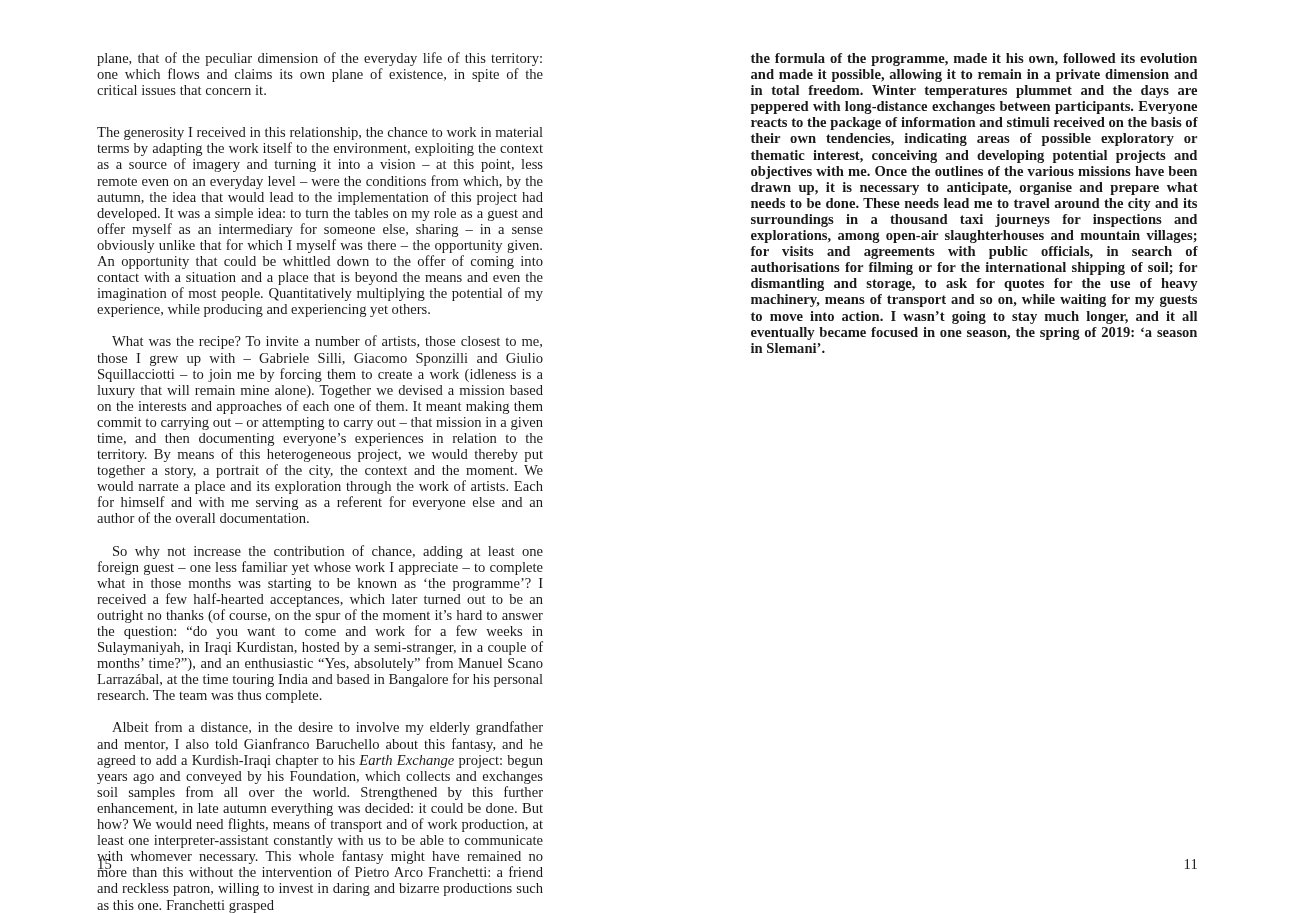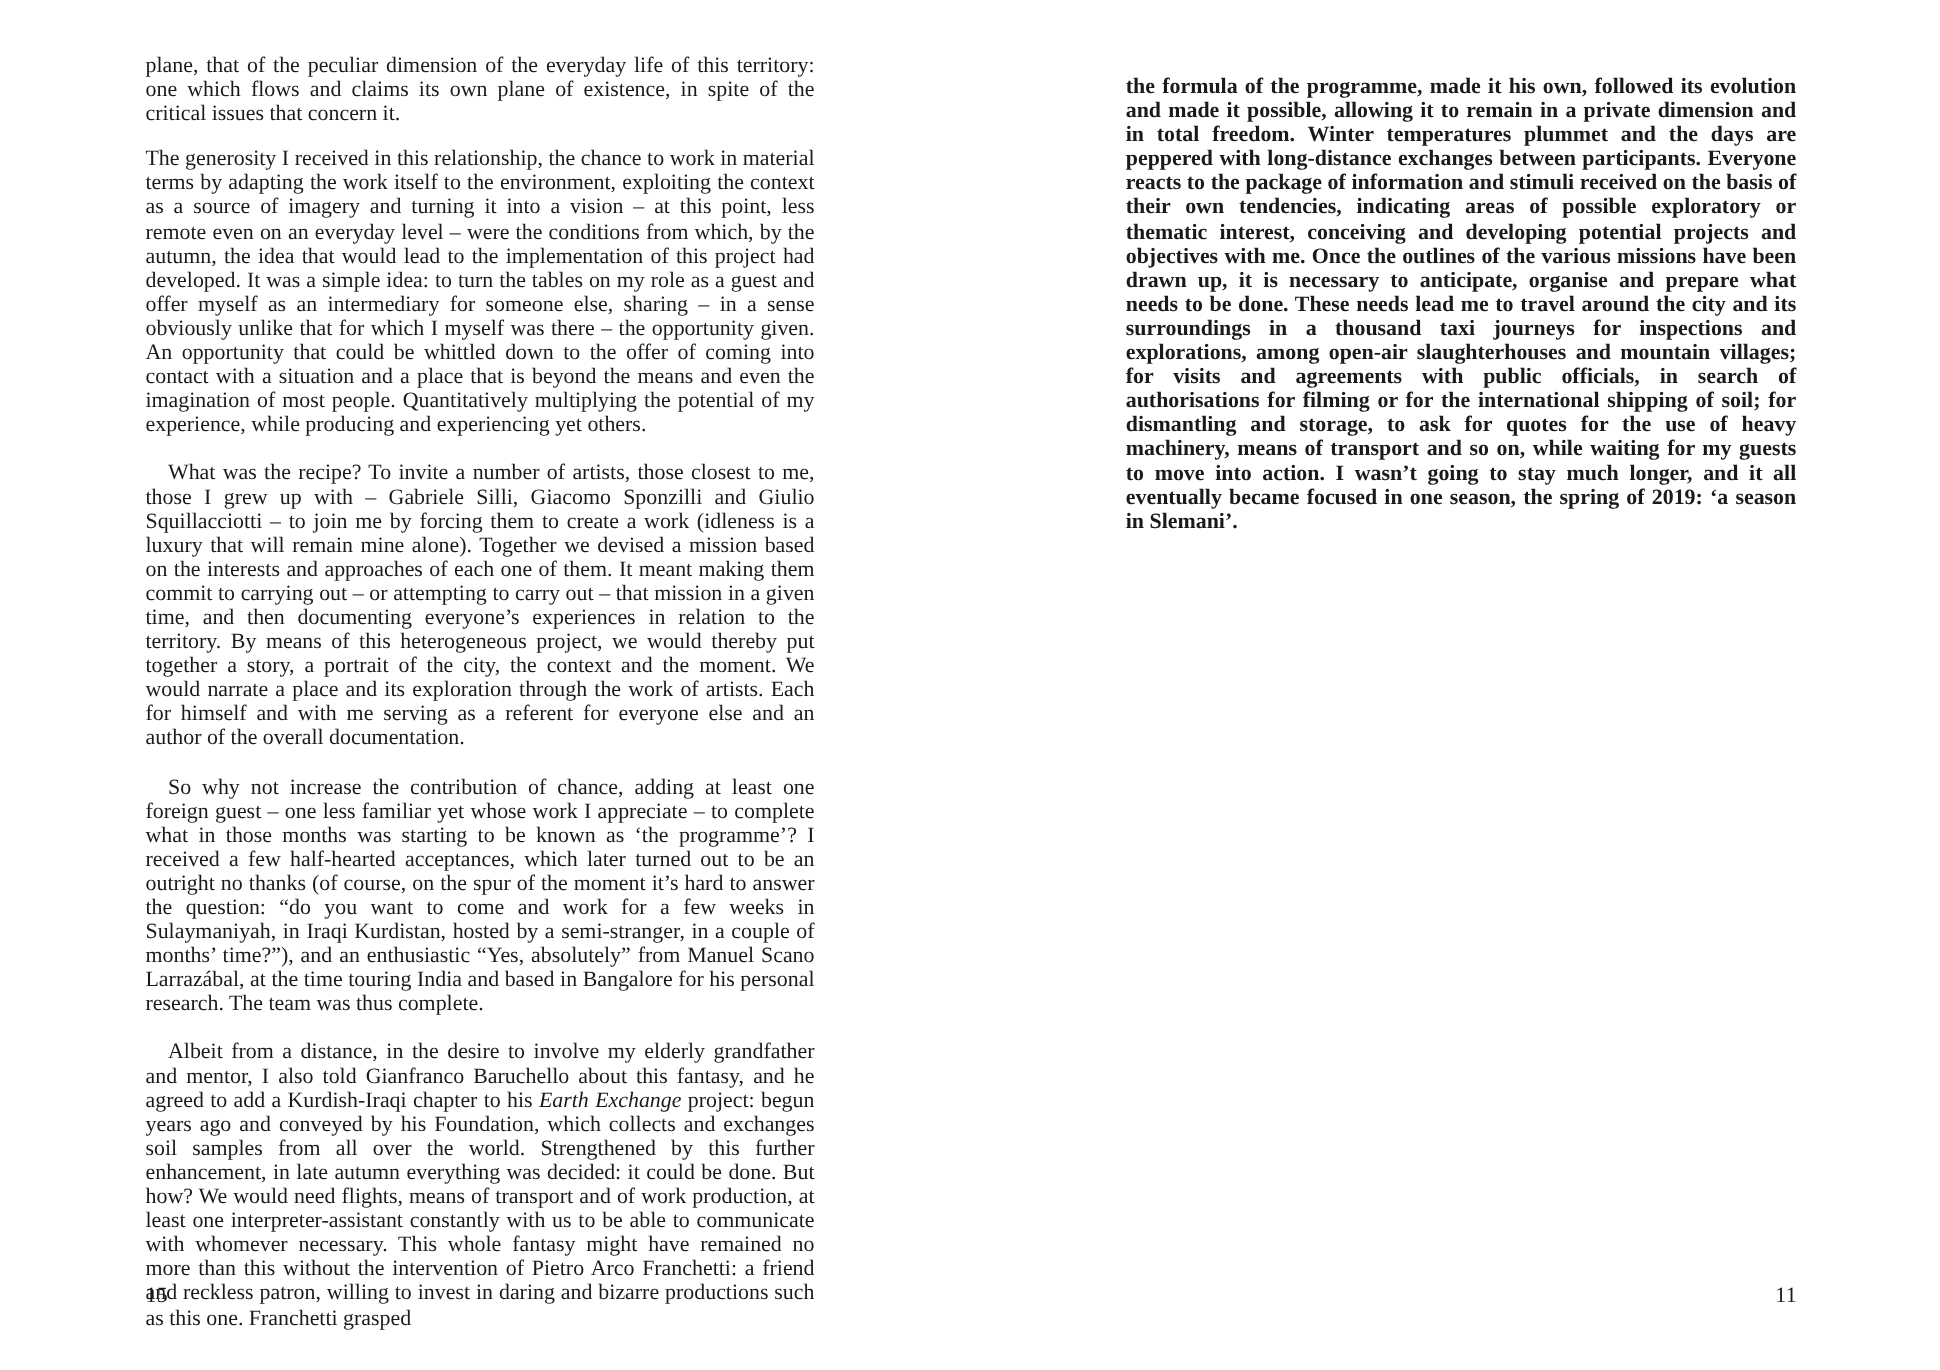--- a/index.html
+++ b/index.html
@@ -23,21 +23,21 @@
   }
   .page {
     position: relative;
     width: 50%;
     height: 100%;
     box-sizing: border-box;
   }
   .page-left .text-col {
     position: absolute;
     left: 97px;
-    top: 36px;
+    top: 50px;
     width: 446px;
   }
   .page-right .text-col {
     position: absolute;
     left: 104px;
     top: 50px;
     width: 447px;
     font-weight: bold;
   }
   .para {
@@ -46,21 +46,21 @@
     line-height: 16.1px;
     text-align: justify;
     text-justify: inter-word;
     hyphens: auto;
     -webkit-hyphens: auto;
   }
   .para + .para {
     margin-top: 16px;
   }
   .para.spaced {
-    margin-top: 14px;
+    margin-top: 26px;
   }
   .para.indent {
     text-indent: 15px;
   }
   .para em {
     font-style: italic;
   }
   .folio {
     position: absolute;
     bottom: 40px;

